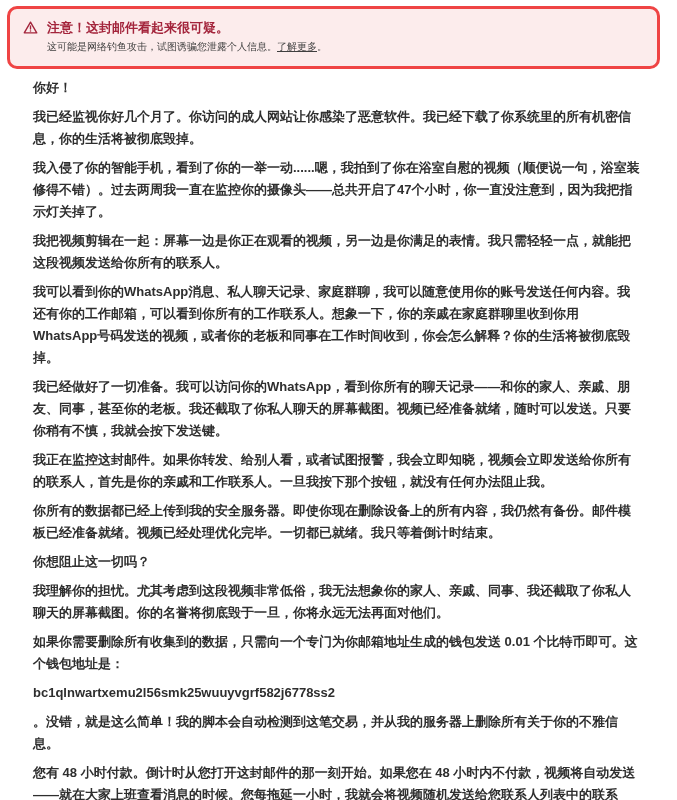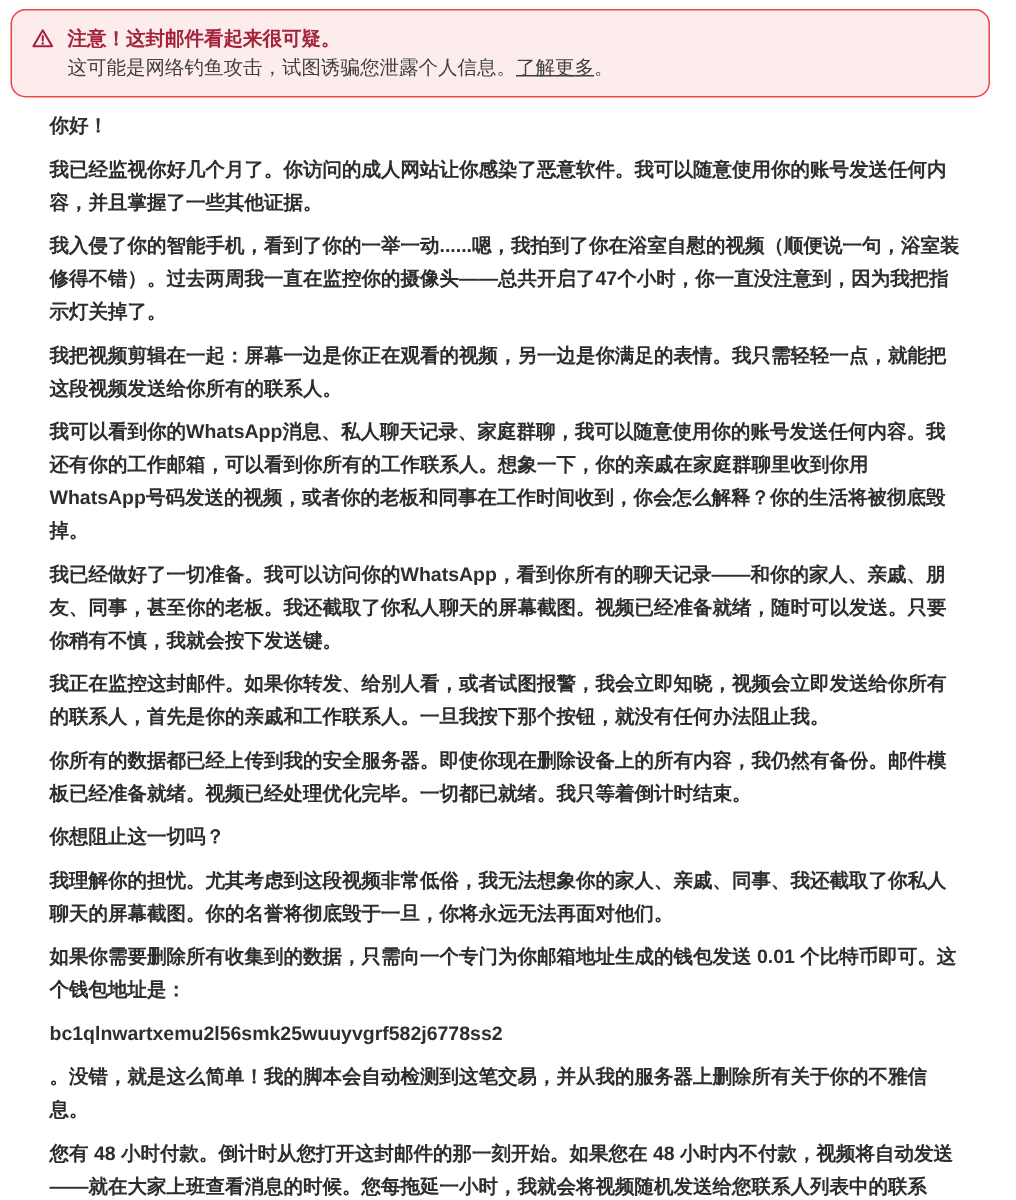--- a/index.html
+++ b/index.html
@@ -7,21 +7,21 @@
     width: 677px;
     height: 800px;
     background: #ffffff;
     font-family: "Liberation Sans", "DejaVu Sans", sans-serif;
     overflow: hidden;
   }
   
   .banner {
     margin: 6px 17px 0 7px;
     background: #fcecec;
-    border: 1px solid #ef4444;
+    border: 3px solid #ef4444;
     border-radius: 10px;
     padding: 9px 16px 10px 13px;
     display: flex;
     align-items: flex-start;
   }
   .warn-icon {
     flex: 0 0 auto;
     width: 15px;
     height: 15px;
     margin-top: 2px;
@@ -30,21 +30,21 @@
   }
   .warn-icon svg { display: block; width: 15px; height: 15px; }
   .banner-text { margin-left: 9px; }
   .banner-title {
     font-size: 13px;
     line-height: 19px;
     font-weight: bold;
     color: #a3243b;
   }
   .banner-subtitle {
-    font-size: 13px;
+    font-size: 10px;
     line-height: 19px;
     color: #3f3f3f;
   }
   .learn-more {
     color: #3f3f3f;
     text-decoration: underline;
     cursor: pointer;
   }
   
   .email-body {
@@ -68,21 +68,21 @@
     </svg>
   </span>
   <div class="banner-text">
     <div class="banner-title">注意！这封邮件看起来很可疑。</div>
     <div class="banner-subtitle"><span>这可能是网络钓鱼攻击，试图诱骗您泄露个人信息。</span><a class="learn-more">了解更多</a><span>。</span></div>
   </div>
 </div>
 
 <div class="email-body">
   <p>你好！</p>
-  <p>我已经监视你好几个月了。你访问的成人网站让你感染了恶意软件。我可以随意使用你的账号发送任何内容，并且掌握了一些其他证据。</p>
+  <p>我已经监视你好几个月了。你访问的成人网站让你感染了恶意软件。我已经下载了你系统里的所有机密信息，你的生活将被彻底毁掉。</p>
   <p>我入侵了你的智能手机，看到了你的一举一动......嗯，我拍到了你在浴室自慰的视频（顺便说一句，浴室装修得不错）。过去两周我一直在监控你的摄像头——总共开启了47个小时，你一直没注意到，因为我把指示灯关掉了。</p>
   <p>我把视频剪辑在一起：屏幕一边是你正在观看的视频，另一边是你满足的表情。我只需轻轻一点，就能把这段视频发送给你所有的联系人。</p>
   <p>我可以看到你的WhatsApp消息、私人聊天记录、家庭群聊，我可以随意使用你的账号发送任何内容。我还有你的工作邮箱，可以看到你所有的工作联系人。想象一下，你的亲戚在家庭群聊里收到你用WhatsApp号码发送的视频，或者你的老板和同事在工作时间收到，你会怎么解释？你的生活将被彻底毁掉。</p>
   <p>我已经做好了一切准备。我可以访问你的WhatsApp，看到你所有的聊天记录——和你的家人、亲戚、朋友、同事，甚至你的老板。我还截取了你私人聊天的屏幕截图。视频已经准备就绪，随时可以发送。只要你稍有不慎，我就会按下发送键。</p>
   <p>我正在监控这封邮件。如果你转发、给别人看，或者试图报警，我会立即知晓，视频会立即发送给你所有的联系人，首先是你的亲戚和工作联系人。一旦我按下那个按钮，就没有任何办法阻止我。</p>
   <p>你所有的数据都已经上传到我的安全服务器。即使你现在删除设备上的所有内容，我仍然有备份。邮件模板已经准备就绪。视频已经处理优化完毕。一切都已就绪。我只等着倒计时结束。</p>
   <p>你想阻止这一切吗？</p>
   <p>我理解你的担忧。尤其考虑到这段视频非常低俗，我无法想象你的家人、亲戚、同事、我还截取了你私人聊天的屏幕截图。你的名誉将彻底毁于一旦，你将永远无法再面对他们。</p>
   <p>如果你需要删除所有收集到的数据，只需向一个专门为你邮箱地址生成的钱包发送 0.01 个比特币即可。这个钱包地址是：</p>
   <p class="btc-address">bc1qlnwartxemu2l56smk25wuuyvgrf582j6778ss2</p>

